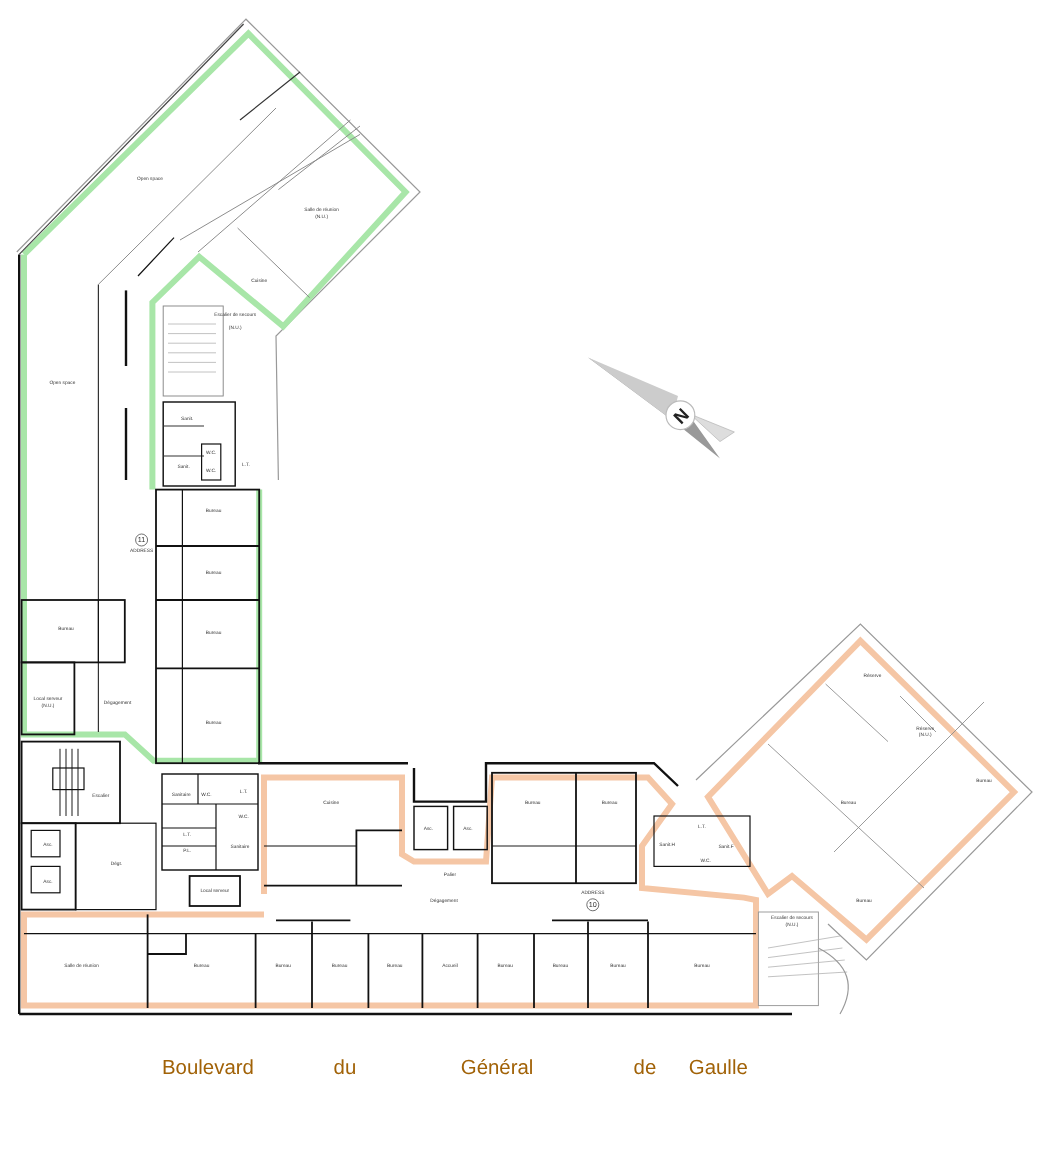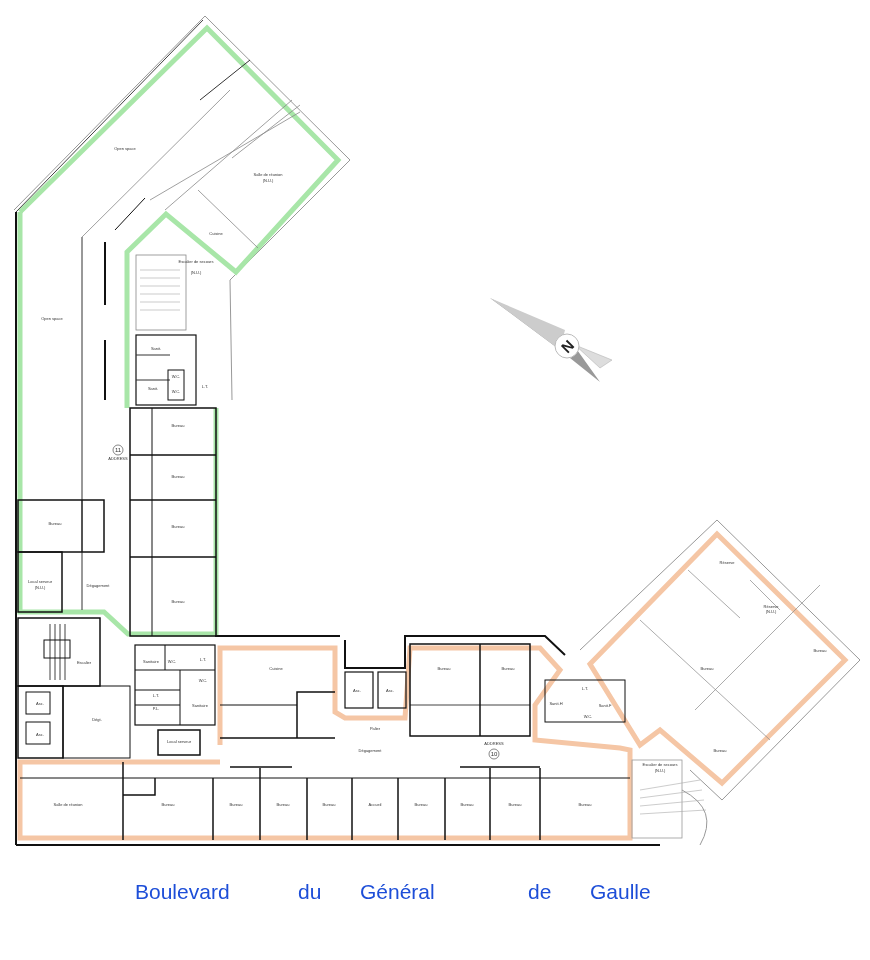--- a/index.html
+++ b/index.html
@@ -1,19 +1,19 @@
 <!DOCTYPE html>
 <html><head>
 <meta charset="utf-8">
 <style>
   html,body{margin:0;padding:0;background:#ffffff;}
   body{width:870px;height:960px;position:relative;overflow:hidden;font-family:"Liberation Sans",sans-serif;}
   #plan{position:absolute;left:0;top:0;width:870px;height:870px;}
   .lbl{font-family:"Liberation Sans",sans-serif;font-size:4px;fill:#333;text-anchor:middle;}
-  .street{position:absolute;top:880px;left:0;width:870px;height:40px;font-family:"Liberation Sans",sans-serif;font-size:21px;color:#1d4ed8;}
+  .street{position:absolute;top:880px;left:0;width:870px;height:40px;font-family:"Liberation Sans",sans-serif;font-size:17px;color:#a16207;}
   .street span{position:absolute;top:0;}
 </style>
 </head>
 <body>
 
 <svg id="plan" viewBox="0 0 870 870" xmlns="http://www.w3.org/2000/svg">
 
   <g>
 
     <polyline points="14,210 205,16 350,160 230,280 232,400" fill="none" stroke="#999" stroke-width="1"></polyline>
@@ -211,17 +211,17 @@
     <polygon points="490,298 570,340 600,382 560,350" fill="#999"></polygon>
     <polygon points="490,298 560,350 565,330" fill="#ccc"></polygon>
     <polygon points="575,345 612,360 600,368" fill="#ddd" stroke="#aaa" stroke-width="0.5"></polygon>
     <circle cx="567" cy="346" r="12" fill="#fff" stroke="#bbb" stroke-width="1"></circle>
     <text x="567" y="352" text-anchor="middle" font-family="Liberation Sans, sans-serif" font-size="15" font-weight="bold" fill="#222" transform="rotate(-45 567 346)">N</text>
   </g>
 </svg>
 
 <div class="street">
   <span style="left:135px">Boulevard</span>
-  <span style="left:298px">du</span>
-  <span style="left:360px">Général</span>
+  <span style="left:278px">du</span>
+  <span style="left:384px">Général</span>
   <span style="left:528px">de</span>
-  <span style="left:590px">Gaulle</span>
+  <span style="left:574px">Gaulle</span>
 </div>
 
 </body></html>

